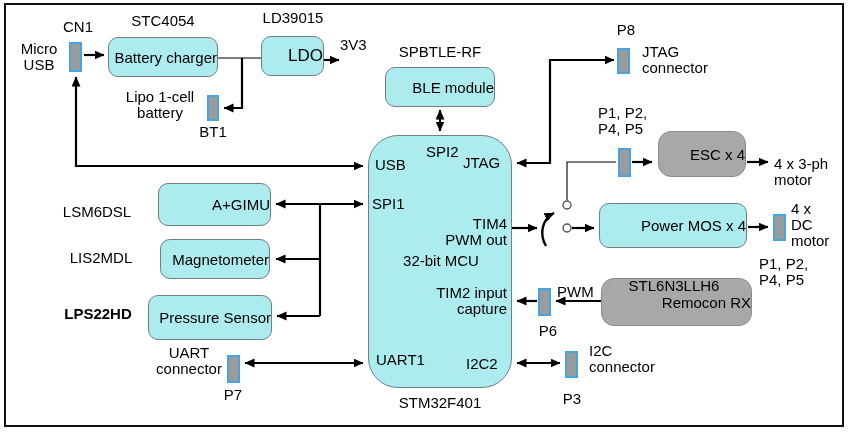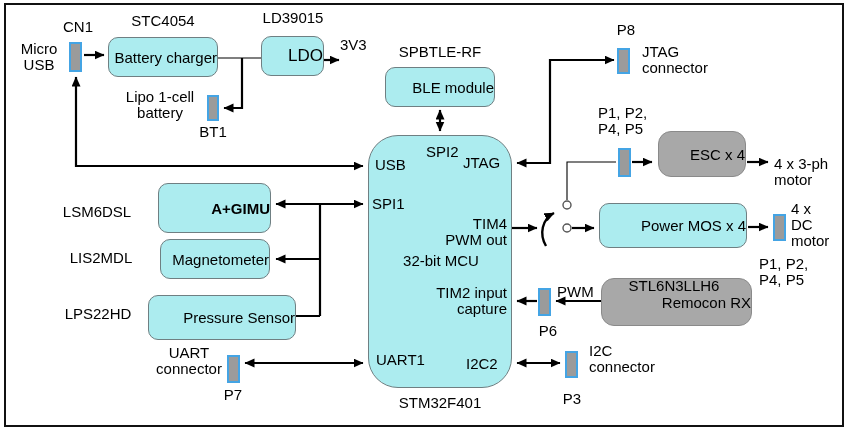--- a/index.html
+++ b/index.html
@@ -64,27 +64,27 @@
 
   <div class="box" style="left:108px;top:37px;width:110px;height:40px;">
     <span>Battery charger</span>
   </div>
   <div class="box" style="left:261px;top:36px;width:63px;height:40px;font-size:17px;">
     <span>LDO</span>
   </div>
   <div class="box" style="left:385px;top:67px;width:110px;height:40px;">
     <span>BLE module</span>
   </div>
-  <div class="box" style="left:158px;top:183px;width:113px;height:50px;font-weight:bold;">
+  <div class="box" style="left:158px;top:183px;width:113px;height:43px;">
     <span>A+GIMU</span>
   </div>
   <div class="box" style="left:160px;top:239px;width:110px;height:40px;">
     <span>Magnetometer</span>
   </div>
-  <div class="box" style="left:148px;top:295px;width:148px;height:45px;">
+  <div class="box" style="left:148px;top:295px;width:124px;height:45px;">
     <span>Pressure Sensor</span>
   </div>
   <div class="box" style="left:599px;top:203px;width:148px;height:45px;">
     <span>Power MOS x 4</span>
   </div>
 
   <div class="box gray" style="left:658px;top:131px;width:88px;height:46px;">
     <span>ESC x 4</span>
   </div>
   <div class="box gray" style="left:601px;top:278px;width:151px;height:48px;">
@@ -126,21 +126,21 @@
   <div class="lbl c" style="left:392px;top:44px;width:96px;">SPBTLE-RF</div>
   <div class="lbl c" style="left:608px;top:22px;width:36px;">P8</div>
   <div class="lbl" style="left:642px;top:44px;width:84px;">JTAG
 connector</div>
   <div class="lbl" style="left:598px;top:105px;width:64px;">P1, P2,
 P4, P5</div>
   <div class="lbl" style="left:774px;top:156px;width:70px;">4 x 3-ph
 motor</div>
   <div class="lbl c" style="left:54px;top:204px;width:86px;">LSM6DSL</div>
   <div class="lbl c" style="left:60px;top:250px;width:82px;">LIS2MDL</div>
-  <div class="lbl c" style="left:56px;top:306px;width:84px;">LPS22HD</div>
+  <div class="lbl c" style="left:56px;top:306px;width:84px;font-weight:bold;">LPS22HD</div>
   <div class="lbl c" style="left:152px;top:345px;width:74px;">UART
 connector</div>
   <div class="lbl c" style="left:214px;top:387px;width:38px;">P7</div>
   <div class="lbl c" style="left:390px;top:395px;width:100px;">STM32F401</div>
   <div class="lbl c" style="left:554px;top:391px;width:36px;">P3</div>
   <div class="lbl" style="left:589px;top:343px;width:80px;">I2C
 connector</div>
   <div class="lbl c" style="left:530px;top:323px;width:36px;">P6</div>
   <div class="lbl" style="left:557px;top:284px;width:44px;">PWM</div>
   <div class="lbl c" style="left:620px;top:250px;width:108px;margin-top:28px;">STL6N3LLH6</div>

